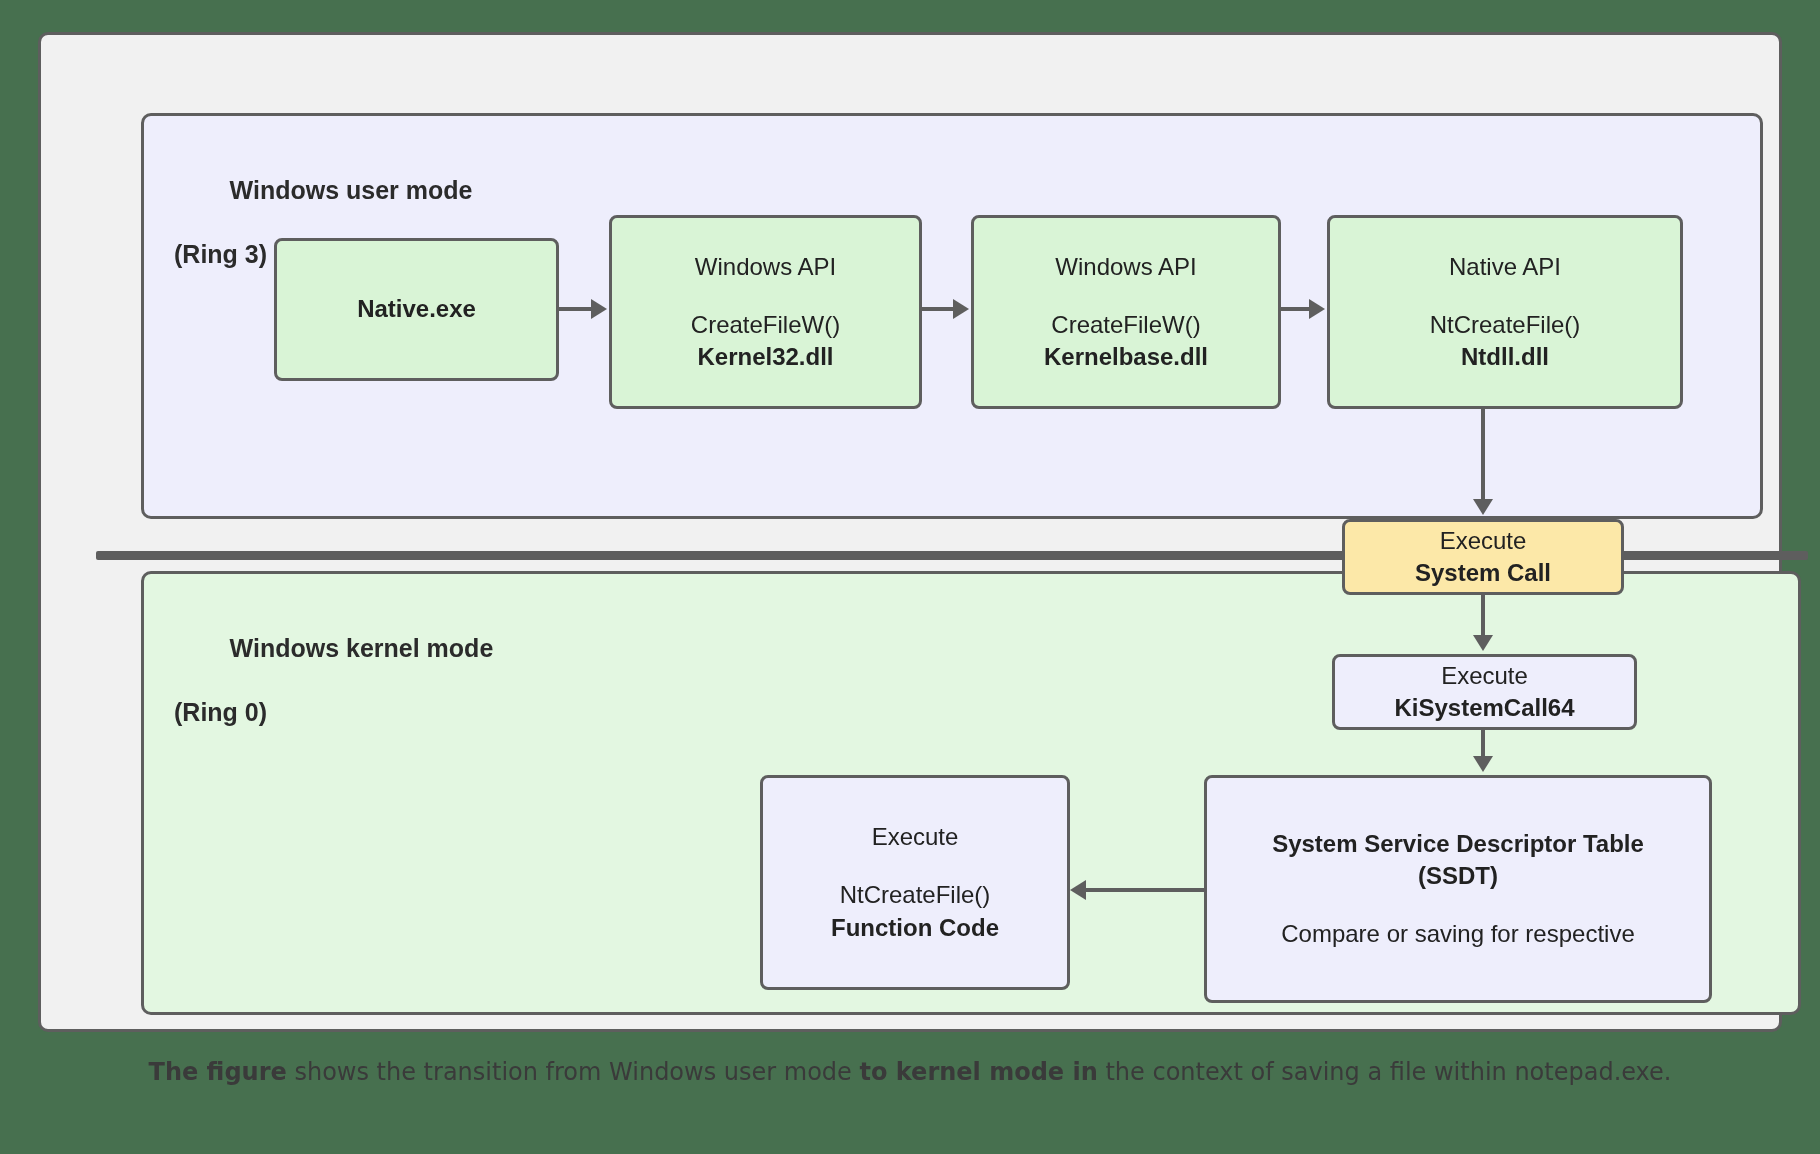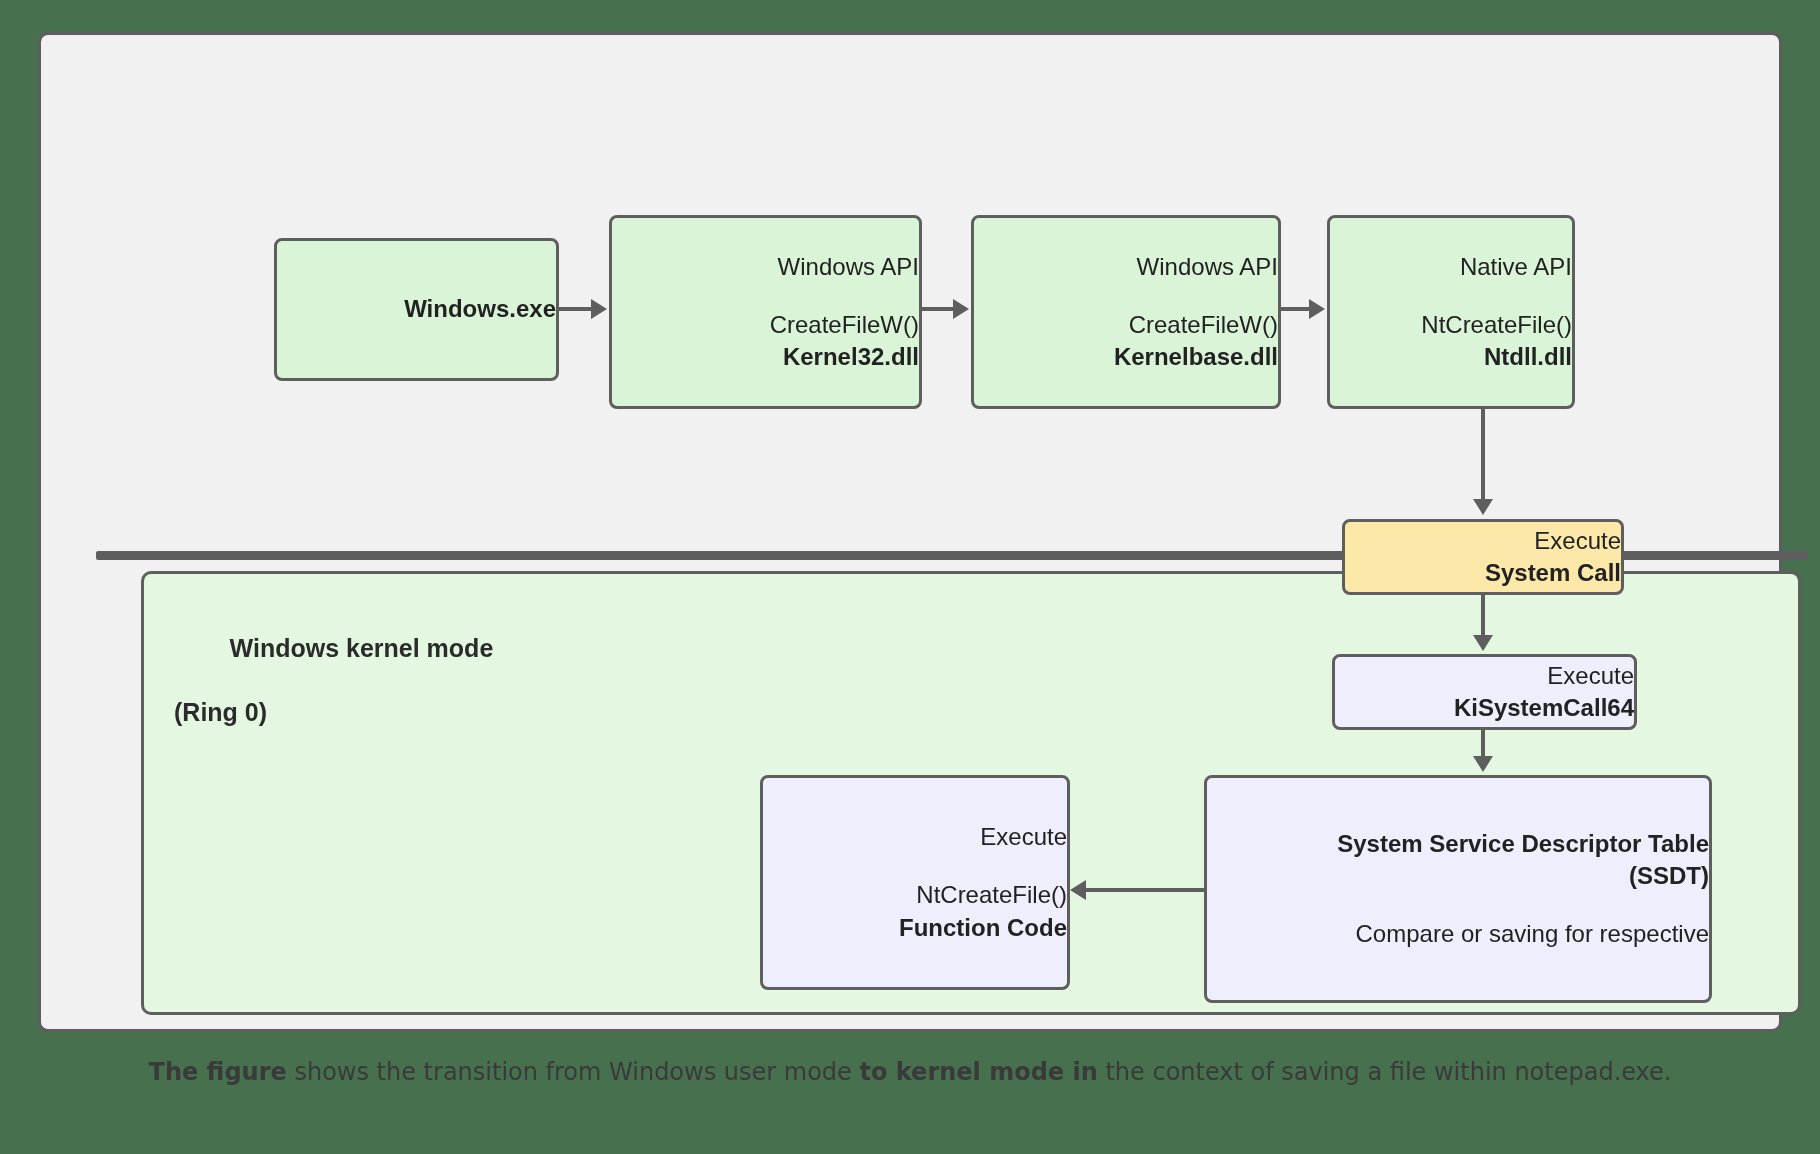--- a/index.html
+++ b/index.html
@@ -81,39 +81,39 @@
   }
 
   
   .node {
     position: absolute;
     border: 3px solid #5e5e5e;
     border-radius: 8px;
     box-sizing: border-box;
     display: flex;
     flex-direction: column;
-    align-items: flex-end;
+    align-items: center;
     justify-content: center;
     text-align: center;
     color: #222222;
     font-size: 24px;
     line-height: 1.34;
   }
   .node .ttl { font-weight: normal; }
   .node .strong { font-weight: bold; }
   .node .gap { height: 26px; }
   .green { background: #d9f4d6; }
   .lav   { background: #eeeefc; }
   .yellow{ background: #fce8a8; }
 
   
   .n-notepad   { left: 233px; top: 203px;  width: 285px; height: 143px; }
   .n-kernel32  { left: 568px; top: 180px;  width: 313px; height: 194px; }
   .n-kbase     { left: 930px; top: 180px;  width: 310px; height: 194px; }
-  .n-ntdll     { left: 1286px;top: 180px;  width: 248px; height: 194px; }
+  .n-ntdll     { left: 1286px;top: 180px;  width: 356px; height: 194px; }
   .n-syscall   { left: 1301px;top: 484px;  width: 282px; height: 76px;  font-size: 24px; }
   .n-kisys     { left: 1291px;top: 619px;  width: 305px; height: 76px;  }
   .n-ssdt      { left: 1163px;top: 740px;  width: 508px; height: 228px; }
   .n-funccode  { left: 719px; top: 740px;  width: 310px; height: 215px; }
 
   .n-ssdt .body { font-size: 24px; }
 
   
   .arrow-line {
     position: absolute;
@@ -177,32 +177,38 @@
   .caption .lead { font-weight: bold; }
   .caption .semi { font-weight: bold; }
 </style>
 </head>
 <body>
 
 <div id="stage">
 
   <div class="card">
 
+    <div class="panel panel-user">
+      <div class="panel-title">
+        <span>Windows user mode</span>
+        <span class="ring">(Ring 3)</span>
+      </div>
+    </div>
 
     <div class="panel panel-kernel">
       <div class="panel-title">
         <span>Windows kernel mode</span>
         <span class="ring">(Ring 0)</span>
       </div>
     </div>
 
     <div class="divider"></div>
 
     <div class="node green n-notepad">
-      <span class="strong">Windows.exe</span>
+      <span class="strong">Native.exe</span>
     </div>
 
     <div class="node green n-kernel32">
       <span class="ttl">Windows API</span>
       <span class="gap"></span>
       <span class="ttl">CreateFileW()</span>
       <span class="strong">Kernel32.dll</span>
     </div>
 
     <div class="node green n-kbase">

